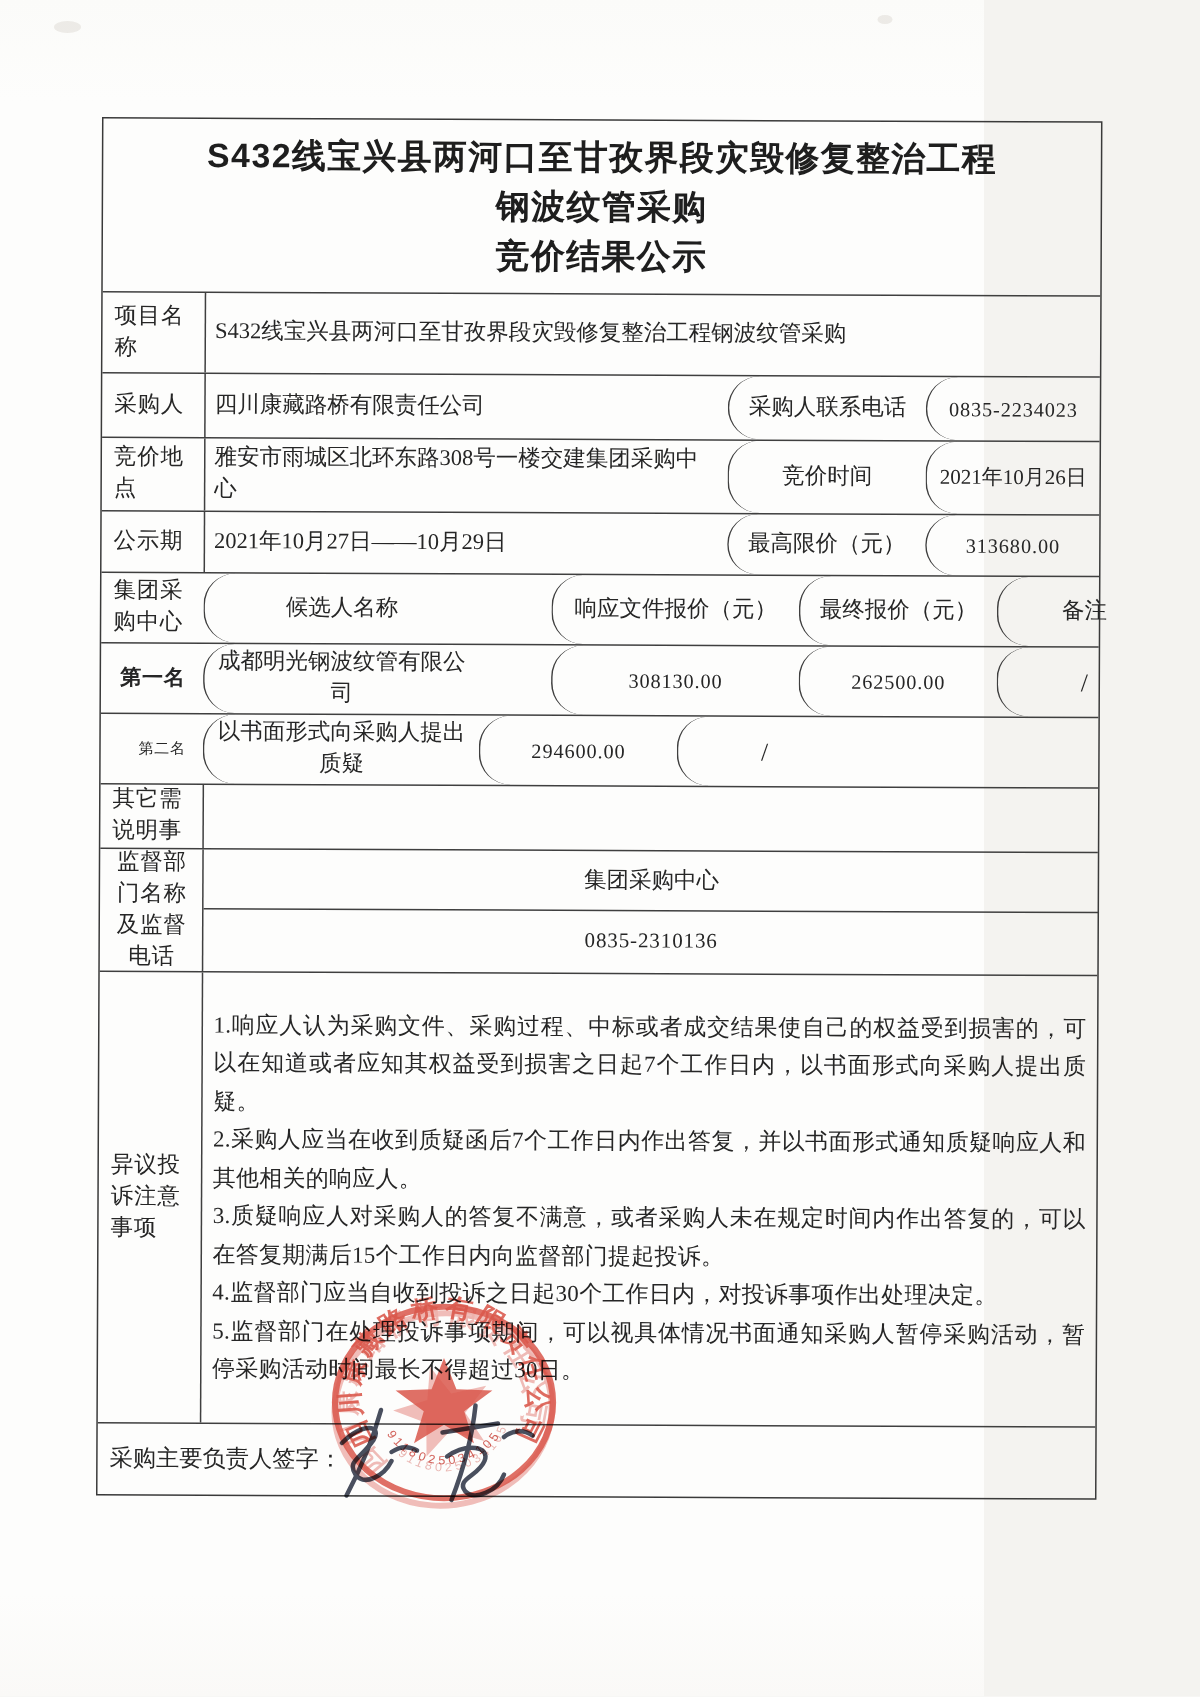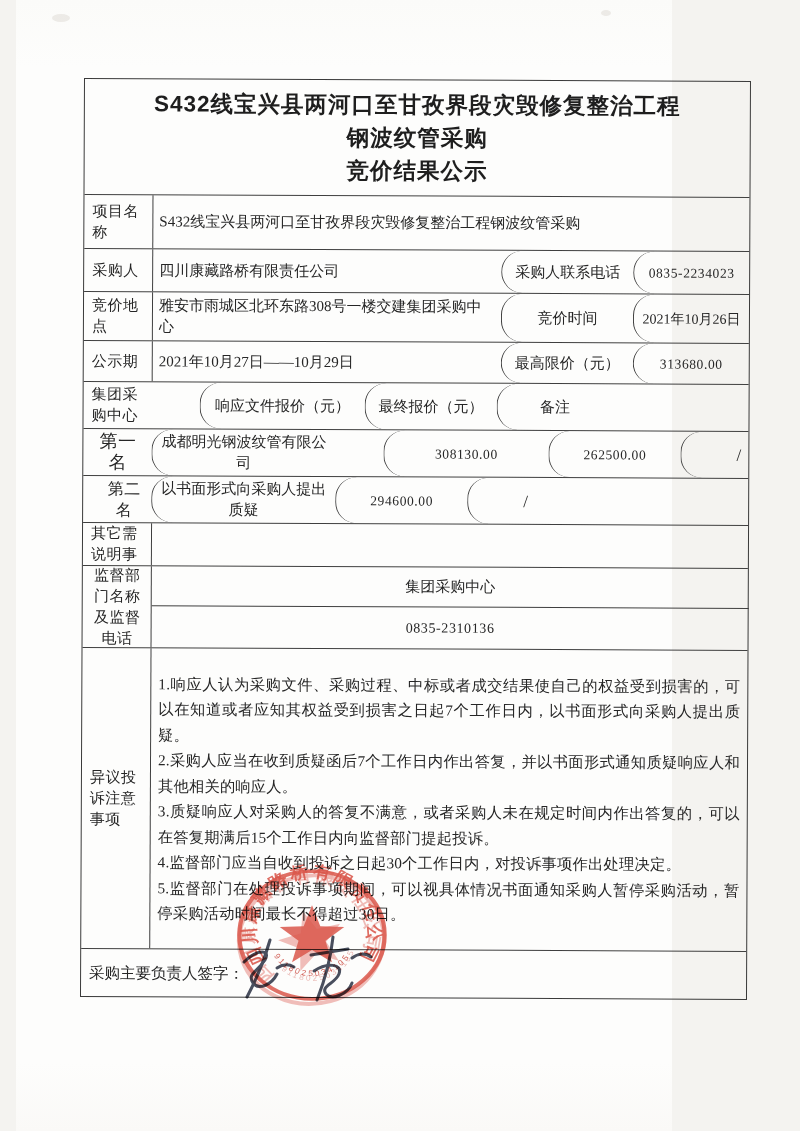--- a/index.html
+++ b/index.html
@@ -5,21 +5,21 @@
   html,body{margin:0;padding:0;}
   body{
     width:800px;height:1131px;
     background:#f4f3f0;
     font-family:"Liberation Serif","DejaVu Serif",serif;
     color:#262626;
     position:relative;
     overflow:hidden;
   }
   .page{
-    position:absolute;left:16px;top:0;width:656px;height:1131px;
+    position:absolute;left:0;top:0;width:656px;height:1131px;
     background:linear-gradient(180deg,#fbfbf9 0%,#fdfdfc 6%,#fdfdfc 94%,#faf9f7 100%);
   }
   .doc-table{
     position:absolute;left:68px;top:78px;width:665px;
     border:1.6px solid #3a3a3a;
     box-sizing:content-box;
     transform:rotate(0.25deg);
     transform-origin:0 0;
     background:transparent;
   }
@@ -115,35 +115,36 @@
 
     <div class="row h-r4">
       <div class="c lab">公示期</div>
       <div class="c w-c2">2021年10月27日——10月29日</div>
       <div class="c w-c3 cen">最高限价（元）</div>
       <div class="c w-c4 cen num">313680.00</div>
     </div>
 
     <div class="row h-hdr">
       <div class="c lab">集团采购中心</div>
+      <div class="c w-c2a cen">候选人名称</div>
       <div class="c w-c2b cen">响应文件报价（元）</div>
       <div class="c w-c3 cen">最终报价（元）</div>
       <div class="c w-c4 cen">备注</div>
     </div>
 
     <div class="row h-cand">
-      <div class="c lab cen" style="font-size:18px;">第一名</div>
+      <div class="c lab cen" style="font-size:14px;font-weight:bold;">第一名</div>
       <div class="c w-c2a cen">成都明光钢波纹管有限公司</div>
       <div class="c w-c2b cen num">308130.00</div>
       <div class="c w-c3 cen num">262500.00</div>
       <div class="c w-c4 cen" style="font-size:17px;">/</div>
     </div>
 
     <div class="row h-cand">
-      <div class="c lab cen" style="font-size:16px;padding-left:21px;">第二名</div>
+      <div class="c lab cen" style="font-size:10px;padding-left:21px;">第二名</div>
       <div class="c w-c2a cen">以书面形式向采购人提出质疑</div>
       <div class="c w-c3 cen num">294600.00</div>
       <div class="c w-c4 cen" style="font-size:17px;">/</div>
     </div>
 
     <div class="row h-other">
       <div class="c lab">其它需说明事</div>
       <div class="c w-rest"></div>
     </div>
 

